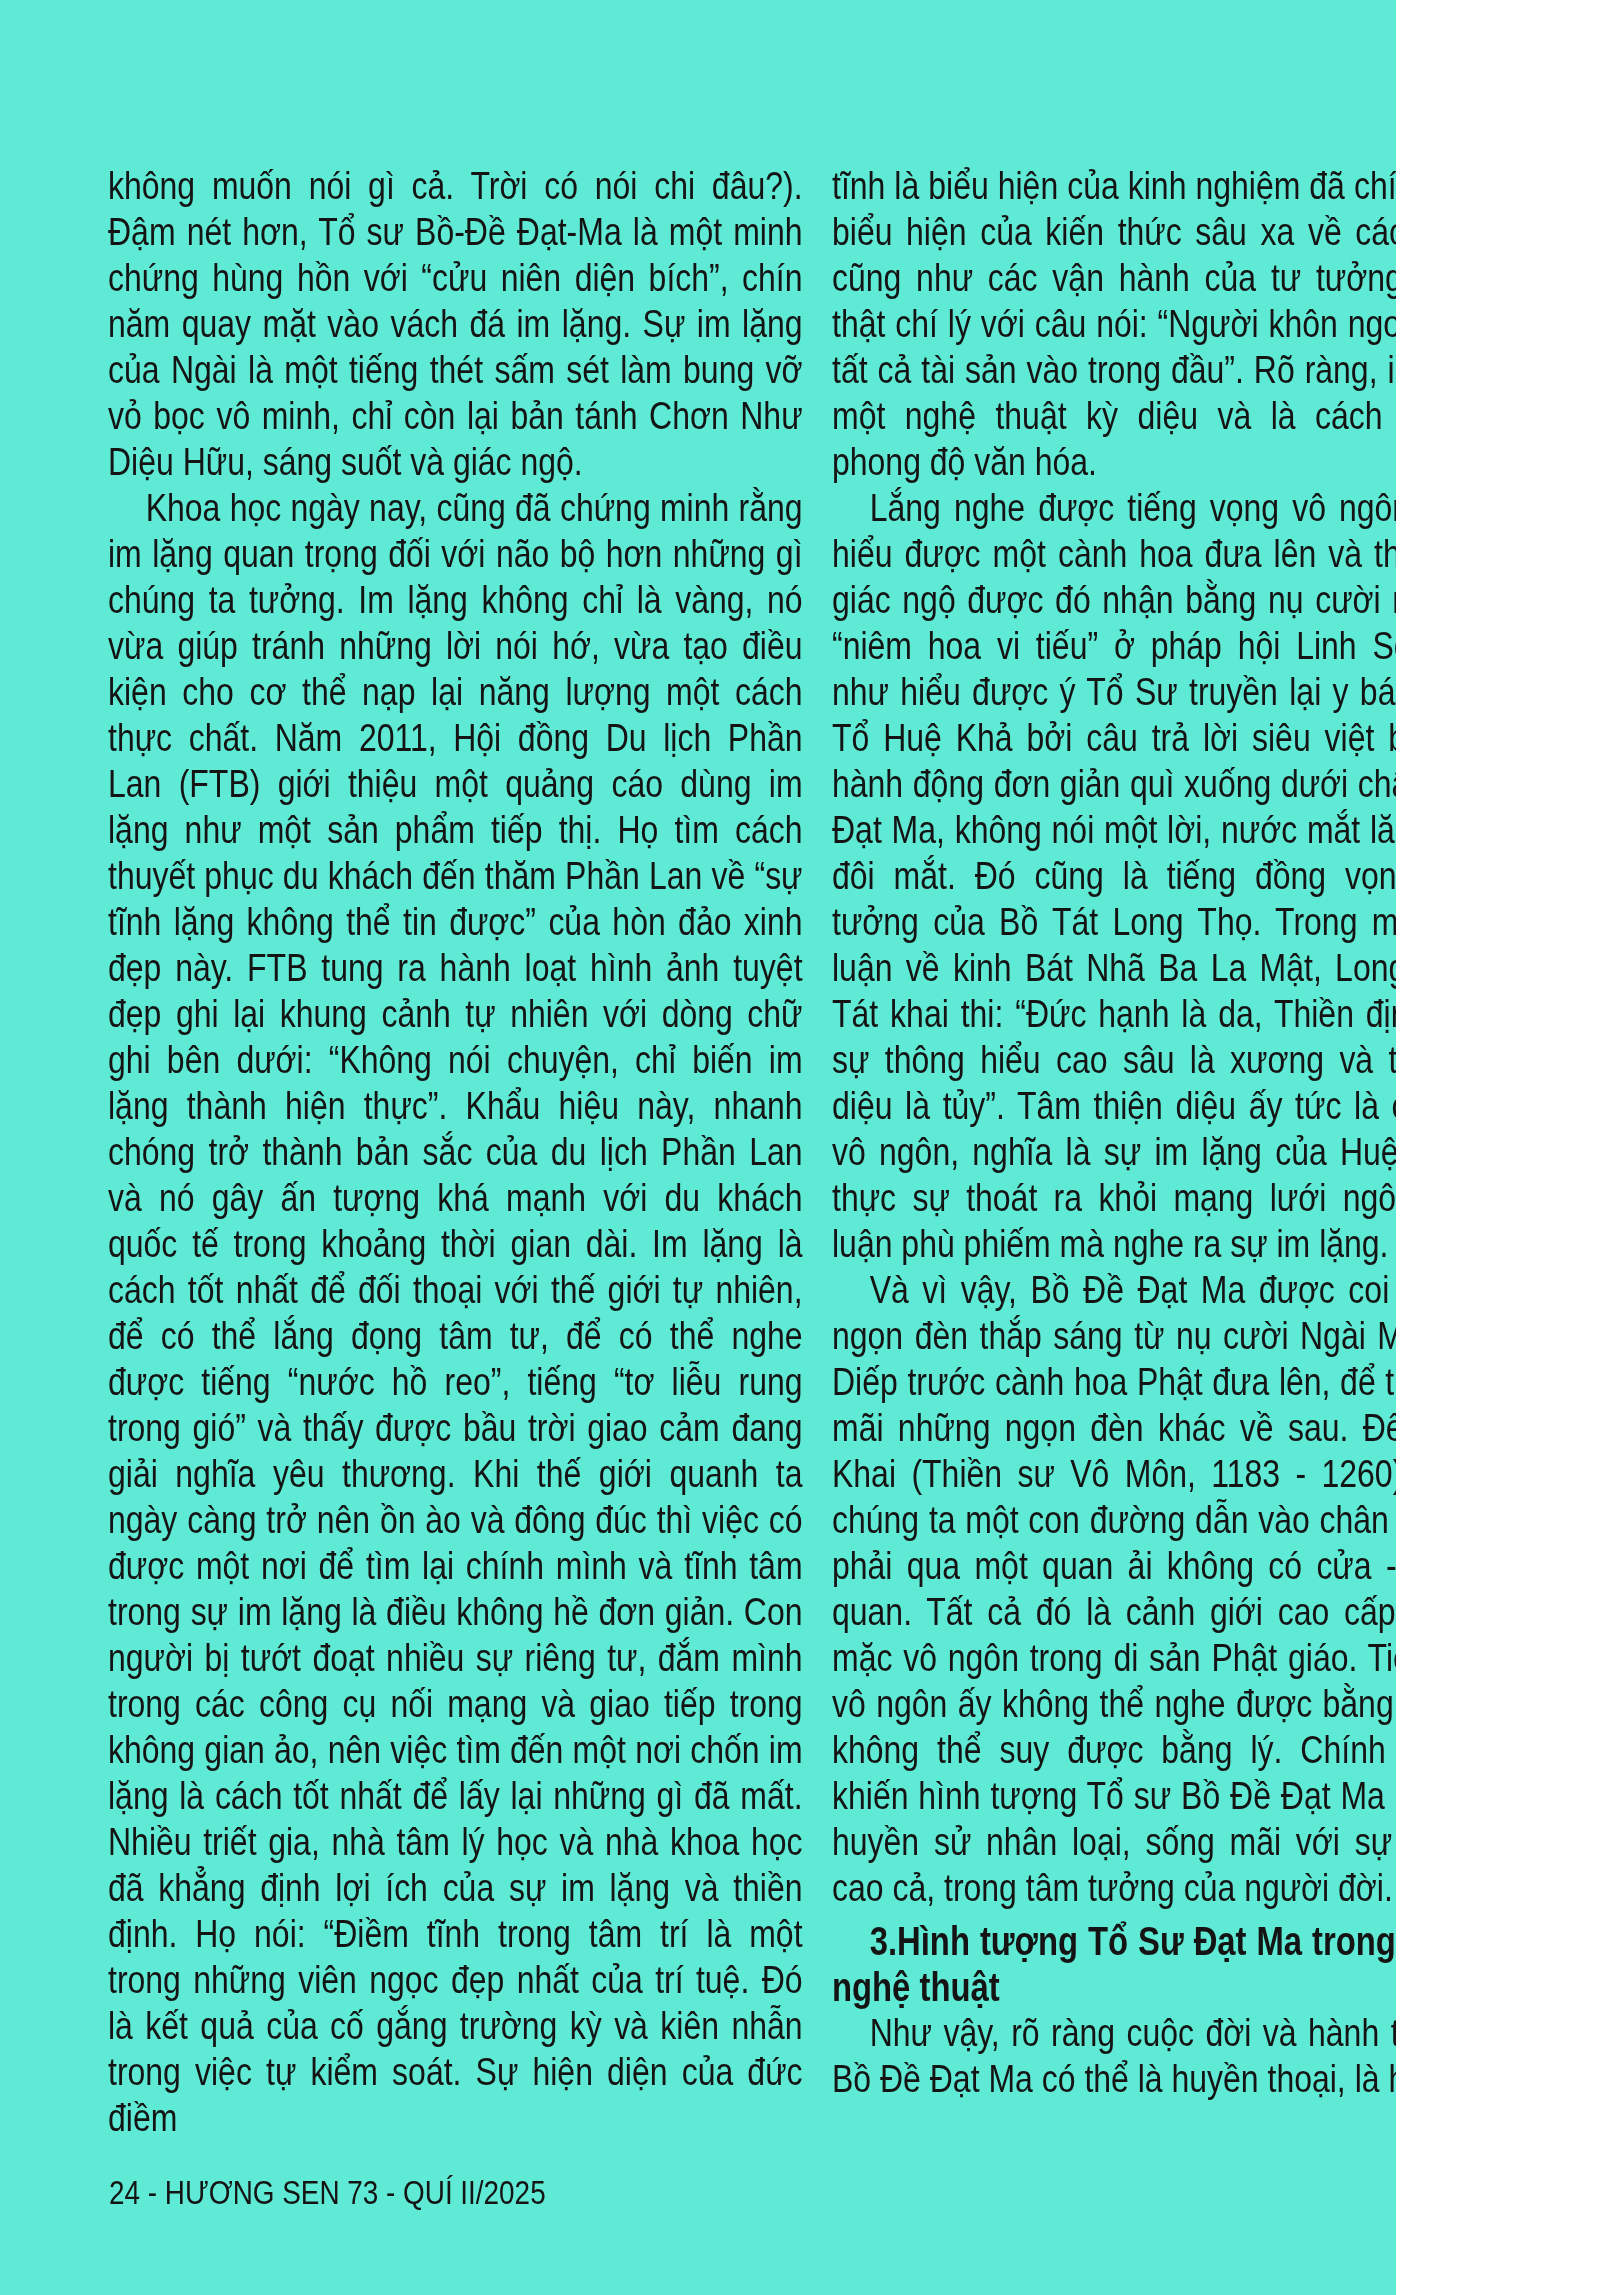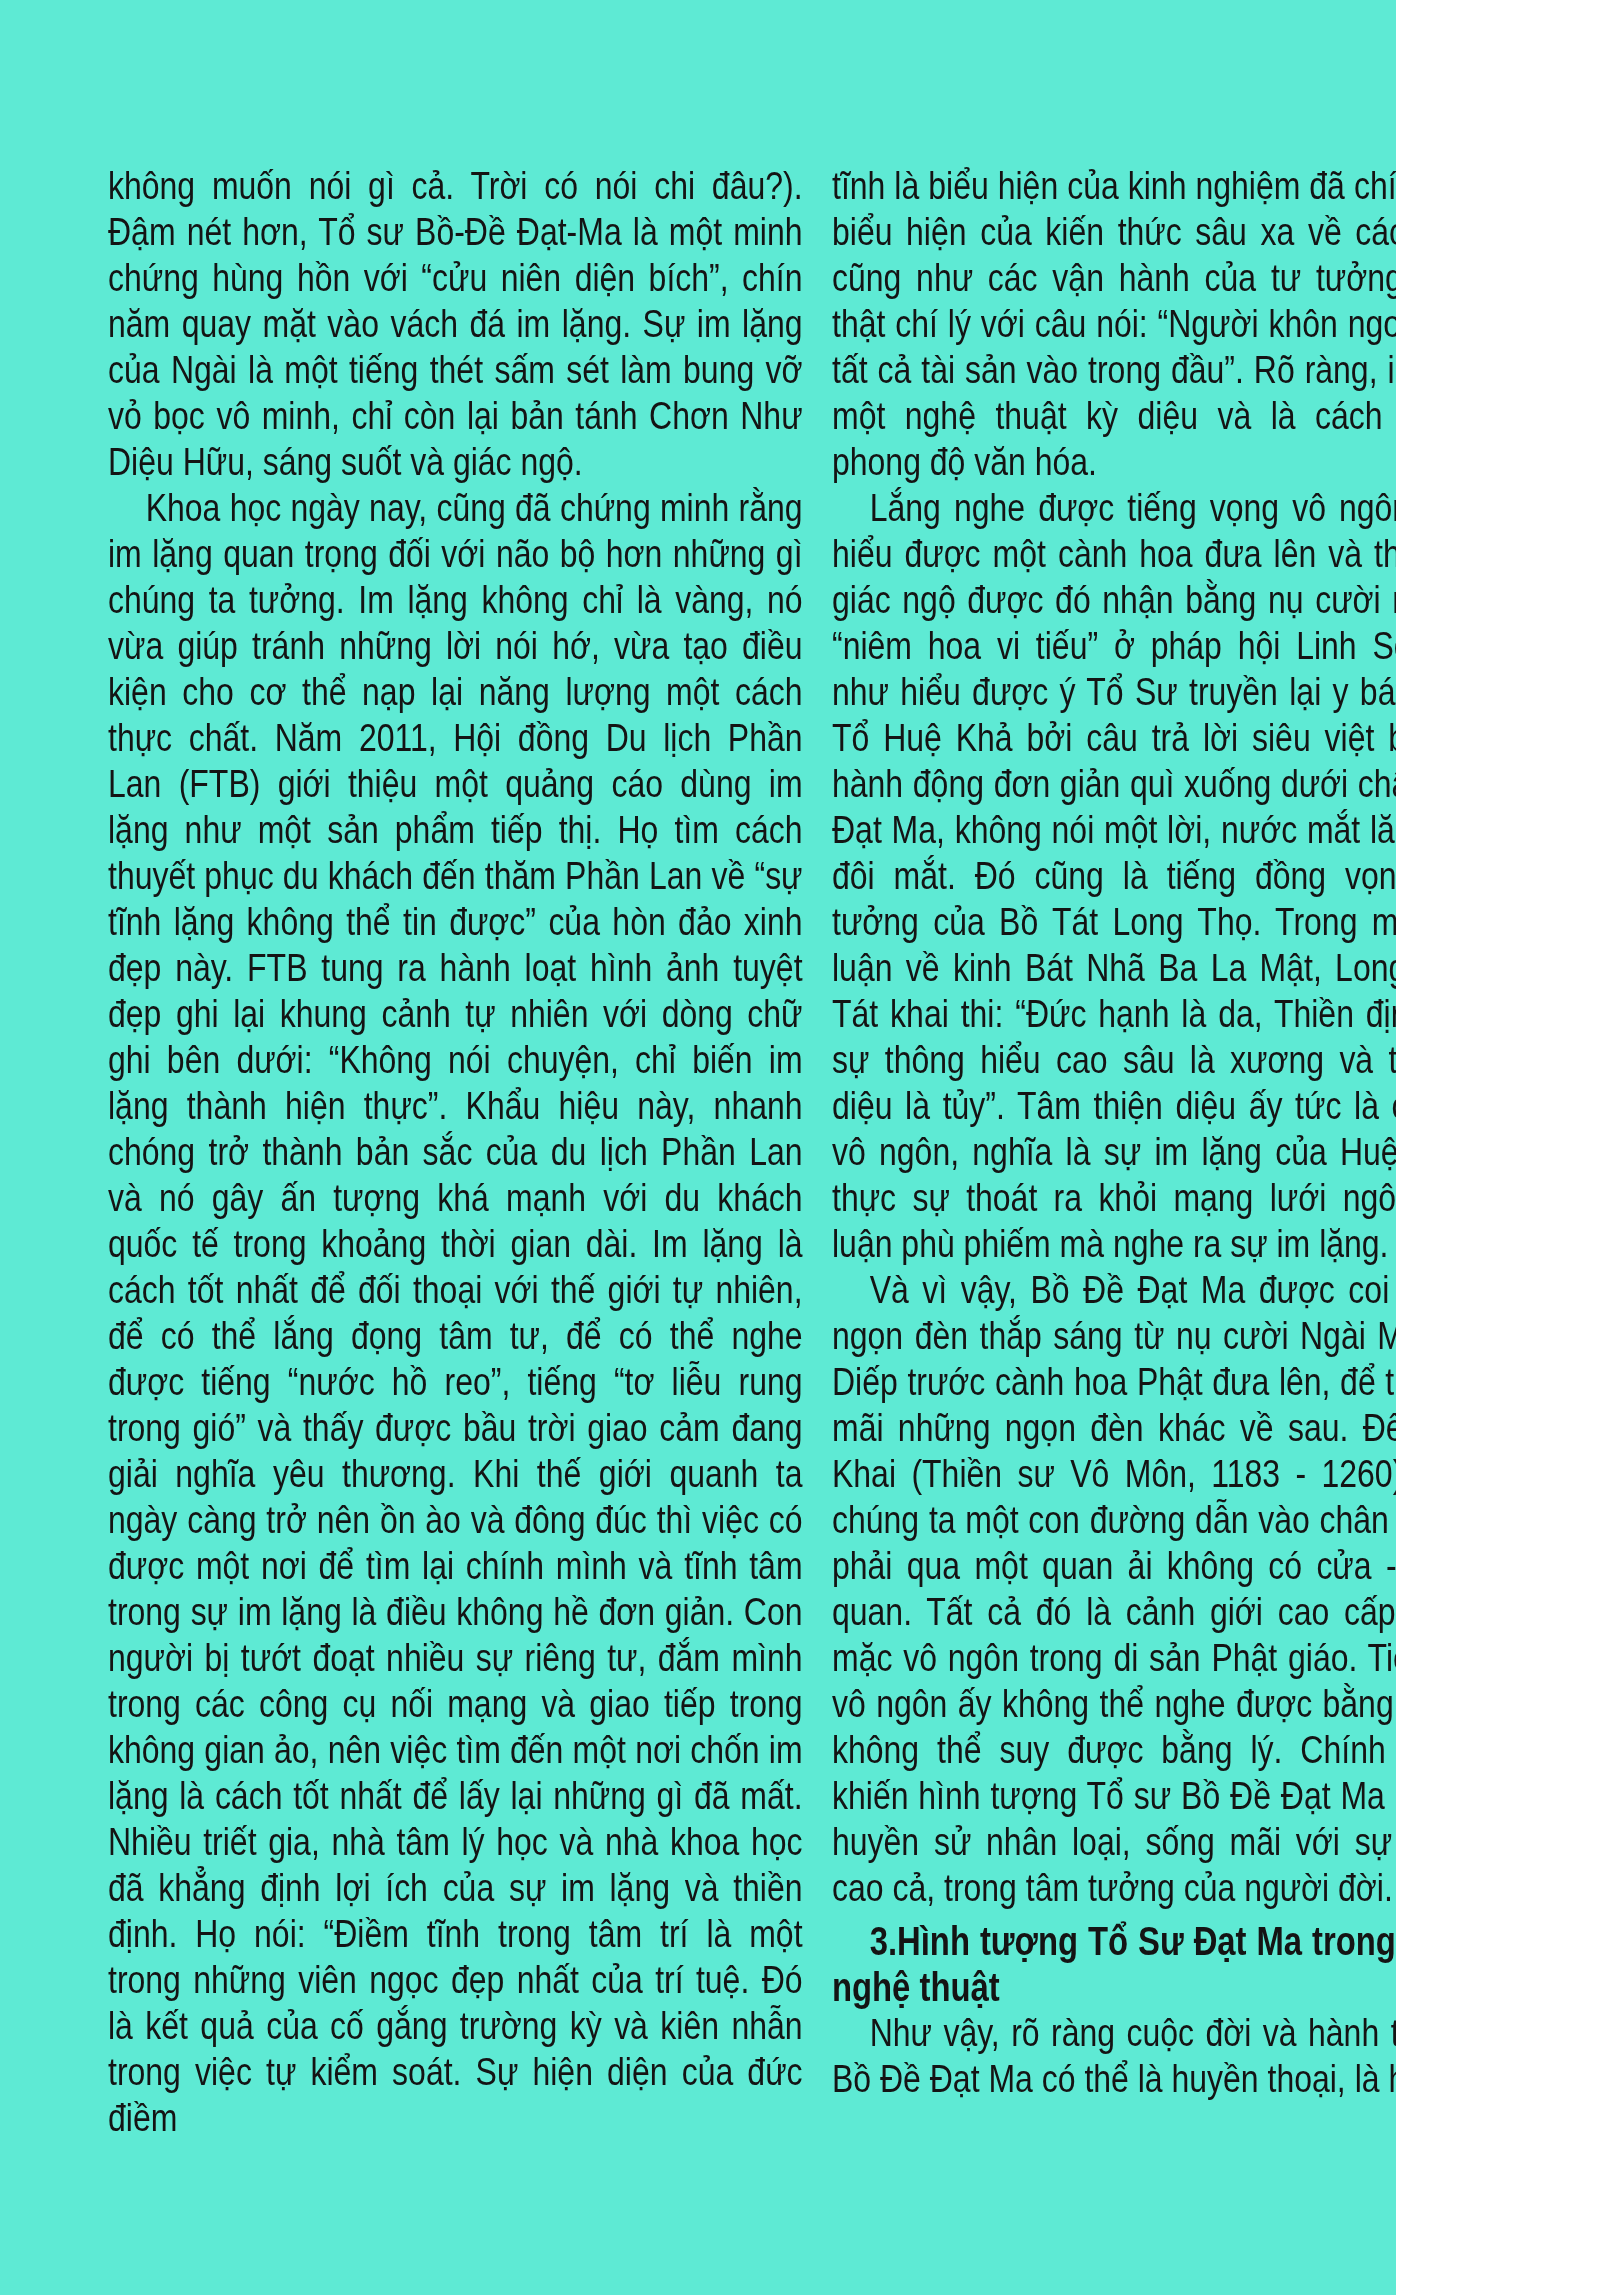--- a/index.html
+++ b/index.html
@@ -84,15 +84,18 @@
         <p class="para">tĩnh là biểu hiện của kinh nghiệm đã chín mùi, và biểu hiện của kiến thức sâu xa về các qui luật cũng như các vận hành của tư tưởng” [5]. Và thật chí lý với câu nói: “Người khôn ngoan mang tất cả tài sản vào trong đầu”. Rõ ràng, im lặng là một nghệ thuật kỳ diệu và là cách thể hiện phong độ văn hóa.</p>
         <p class="para indent">Lắng nghe được tiếng vọng vô ngôn, ta mới hiểu được một cành hoa đưa lên và thông điệp giác ngộ được đó nhận bằng nụ cười minh triết “niêm hoa vi tiếu” ở pháp hội Linh Sơn, cũng như hiểu được ý Tổ Sư truyền lại y bát cho Nhị Tổ Huệ Khả bởi câu trả lời siêu việt bằng một hành động đơn giản quì xuống dưới chân Bồ Đề Đạt Ma, không nói một lời, nước mắt lăn ròng từ đôi mắt. Đó cũng là tiếng đồng vọng với tư tưởng của Bồ Tát Long Thọ. Trong một quyển luận về kinh Bát Nhã Ba La Mật, Long Thọ Bồ Tát khai thi: “Đức hạnh là da, Thiền định là thịt, sự thông hiểu cao sâu là xương và tâm thiện diệu là tủy”. Tâm thiện diệu ấy tức là cảnh giới vô ngôn, nghĩa là sự im lặng của Huệ Khả, đã thực sự thoát ra khỏi mạng lưới ngôn ngữ lý luận phù phiếm mà nghe ra sự im lặng.</p>
         <p class="para indent">Và vì vậy, Bồ Đề Đạt Ma được coi như một ngọn đèn thắp sáng từ nụ cười Ngài Ma Ha Ca Diếp trước cành hoa Phật đưa lên, để thắp sáng mãi những ngọn đèn khác về sau. Để rồi Huệ Khai (Thiền sư Vô Môn, 1183 - 1260) chỉ cho chúng ta một con đường dẫn vào chân lý tối cao phải qua một quan ải không có cửa - Vô môn quan. Tất cả đó là cảnh giới cao cấp của tịch mặc vô ngôn trong di sản Phật giáo. Tiếng vọng vô ngôn ấy không thể nghe được bằng tai, cũng không thể suy được bằng lý. Chính điều đó, khiến hình tượng Tổ sư Bồ Đề Đạt Ma đã đi vào huyền sử nhân loại, sống mãi với sự tôn kính cao cả, trong tâm tưởng của người đời.</p>
         <h2 class="section-heading">3.Hình tượng Tổ Sư Đạt Ma trong thế giới nghệ thuật</h2>
         <p class="para indent">Như vậy, rõ ràng cuộc đời và hành trạng của Bồ Đề Đạt Ma có thể là huyền thoại, là huyền</p>
       </div>
     </section>
 
   </main>
 
+  <footer class="page-footer">
+    <div class="footer-text">24 - HƯƠNG SEN 73 - QUÍ II/2025</div>
+  </footer>
 
 </div>
 
 
 </body></html>

